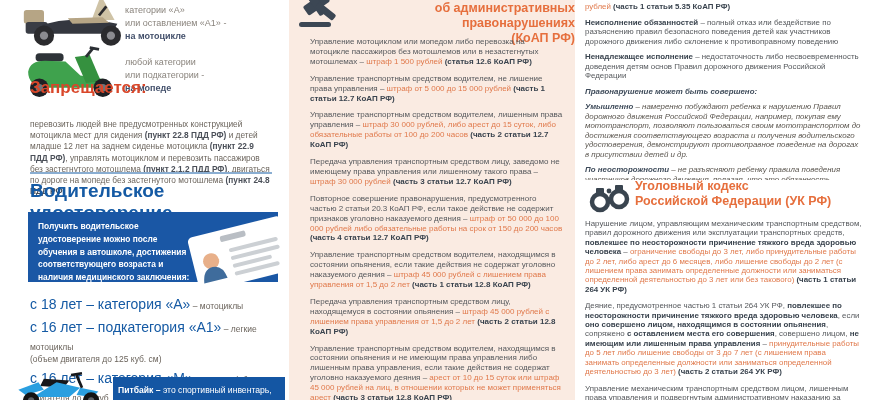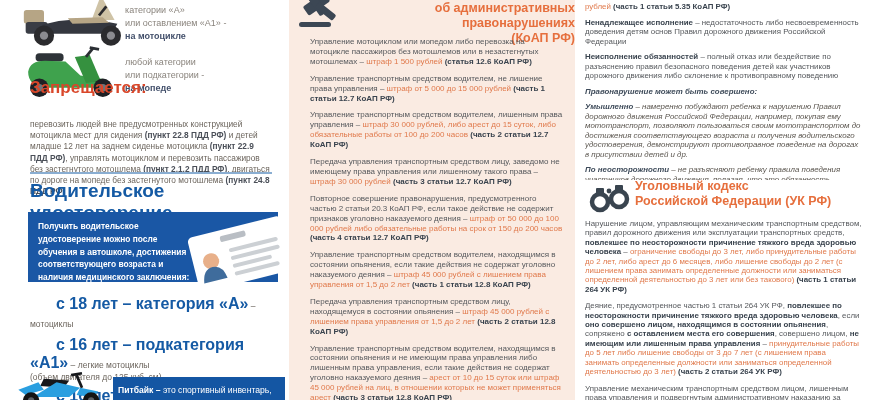--- a/index.html
+++ b/index.html
@@ -27,21 +27,21 @@
   .forbid-text{left:30px;top:119px;width:243px;font-size:8.3px;line-height:11.2px;color:var(--body-warm);}
   .forbid-text .t-b{color:#4a4f58;}
   .divider{left:30px;top:172px;width:242px;height:2px;background:#8aaed2;border:none;}
   .license-title{left:30px;top:180px;font-size:19px;font-weight:bold;color:var(--blue);}
   .blue-block{left:28px;top:212px;width:250px;height:70px;background:#1a57a5;}
   .blue-text{position:absolute;left:10px;top:8px;width:155px;font-size:8.4px;line-height:12.8px;
              font-weight:bold;color:#fff;}
   .card-svg{position:absolute;right:-14px;top:4px;}
   .ages{left:30px;top:295px;width:248px;}
   .age-row{margin-bottom:5px;}
-  .age-b{font-size:16px;font-weight:bold;color:var(--blue);margin-left:26px;}
+  .age-b{font-size:14px;font-weight:normal;color:var(--blue);}
   .age-s{font-size:8.5px;color:var(--body-warm);}
   .age-sub{font-size:8.5px;line-height:10px;color:var(--body-warm);}
   .pit-label{left:113px;top:377px;width:172px;}
   .pit-line{background:#1456a3;color:#fff;font-size:8.6px;line-height:11px;padding:8px 5px;}
   .pit-line + .pit-line{margin-top:1px;}
   .pit-line b{font-weight:bold;}
 
   
   .col-mid{position:absolute;left:289px;top:0;width:286px;height:400px;background:var(--pink);}
   .gavel{position:absolute;left:8px;top:-12px;}
@@ -187,22 +187,22 @@
       <p><span class="t-n">Управление транспортным средством водителем, находящимся в состоянии опьянения, если такие действия не содержат уголовно наказуемого деяния  – </span><span class="t-o">штраф 45 000 рублей с лишением права управления от 1,5 до 2 лет </span><span class="t-b">(часть 1 статьи 12.8 КоАП РФ)</span></p>
       <p><span class="t-n">Передача управления транспортным средством лицу, находящемуся в состоянии опьянения – </span><span class="t-o">штраф 45 000 рублей с лишением права управления от 1,5 до 2 лет </span><span class="t-b">(часть 2 статьи 12.8 КоАП РФ)</span></p>
       <p><span class="t-n">Управление транспортным средством водителем, находящимся в состоянии опьянения и не имеющим права управления либо лишенным права управления, если такие действия не содержат уголовно наказуемого деяния – </span><span class="t-o">арест от 10 до 15 суток или штраф 45 000 рублей на лиц, в отношении которых не может применяться арест </span><span class="t-b">(часть 3 статьи 12.8 КоАП РФ)</span></p>
 
     </div>
   </div>
 
   <div class="col-right">
     <div class="right-top">
       <p><span class="t-o">рублей </span><span class="t-b">(часть 1 статьи 5.35 КоАП РФ)</span></p>
+      <p><span class="t-b">Неисполнение обязанностей</span><span class="t-n"> – полный отказ или бездействие по разъяснению правил безопасного поведения детей как участников дорожного движения либо склонение к противоправному поведению</span></p>
       <p><span class="t-b">Ненадлежащее исполнение</span><span class="t-n"> – недостаточность либо несвоевременность доведения детям основ Правил дорожного движения Российской Федерации</span></p>
-      <p><span class="t-b">Неисполнение обязанностей</span><span class="t-n"> – полный отказ или бездействие по разъяснению правил безопасного поведения детей как участников дорожного движения либо склонение к противоправному поведению</span></p>
       <p><span class="t-bi">Правонарушение может быть совершено:</span></p>
       <p><span class="t-bi">Умышленно</span><span class="t-i"> – намеренно побуждают ребенка к нарушению Правил дорожного движения Российской Федерации, например, покупая ему мототранспорт, позволяют пользоваться своим мототранспортом до достижения соответствующего возраста и получения водительского удостоверения, демонстрируют противоправное поведение на дорогах в присутствии детей и др.</span></p>
       <p><span class="t-bi">По неосторожности</span><span class="t-i"> – не разъясняют ребенку правила поведения участников дорожного движения, полагая, что это обязанность образовательных организаций, средств массовой информации и др.</span></p>
     </div>
 
     <div class="uk-section">
       <svg class="cuffs" width="44" height="30" viewBox="0 0 44 30">
         <circle cx="13" cy="19" r="8" fill="none" stroke="#39444f" stroke-width="4.5"></circle>
         <circle cx="32" cy="16" r="8" fill="none" stroke="#39444f" stroke-width="4.5"></circle>
         <rect x="9" y="5" width="8" height="6" rx="1" fill="#39444f"></rect>

